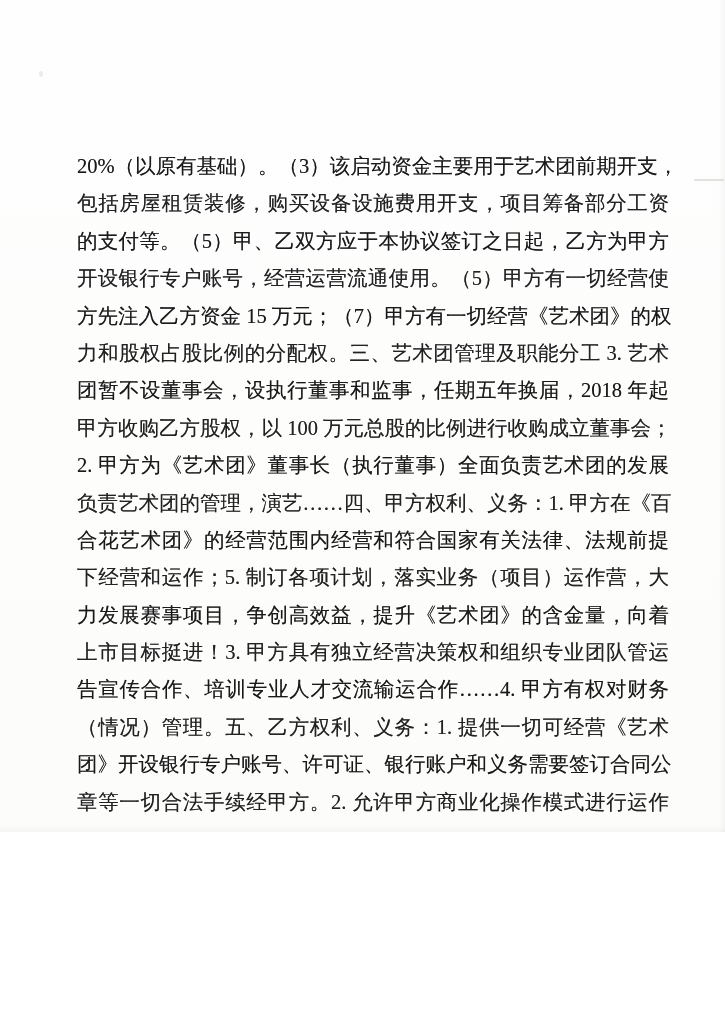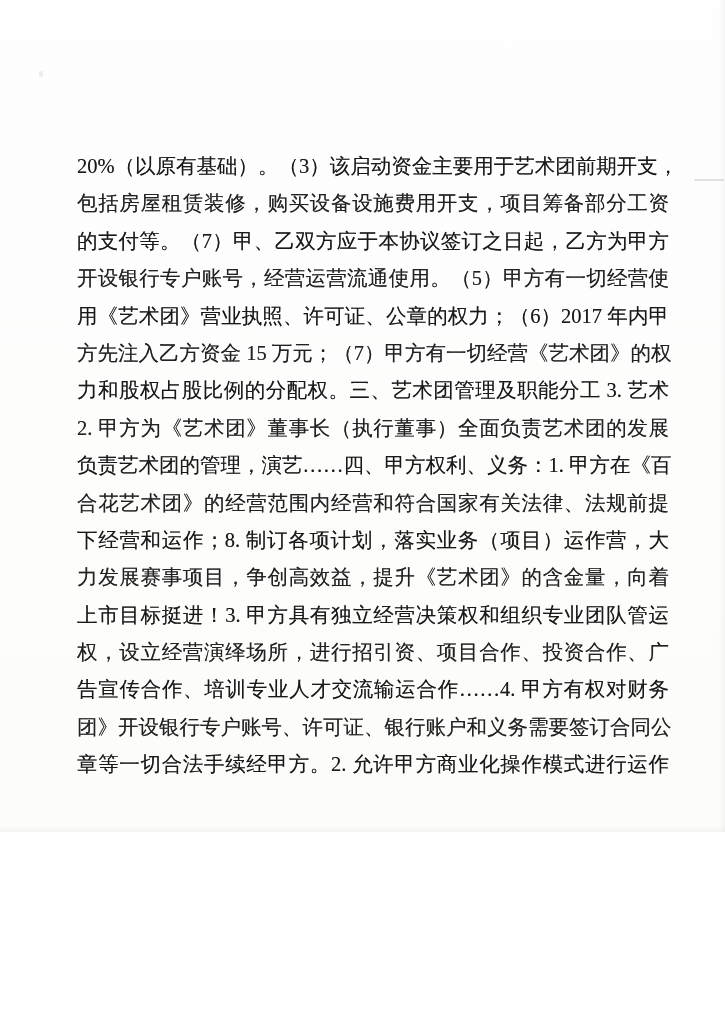--- a/index.html
+++ b/index.html
@@ -86,33 +86,34 @@
 <body>
 
 <div class="page">
 
   <div class="artifact-speck"></div>
   <div class="artifact-line"></div>
 
   <div class="text-block">
     <div class="text-line">20%（以原有基础）。（3）该启动资金主要用于艺术团前期开支，</div>
     <div class="text-line">包括房屋租赁装修，购买设备设施费用开支，项目筹备部分工资</div>
-    <div class="text-line">的支付等。（7）甲、乙双方应于本协议签订之日起，乙方为甲方</div>
+    <div class="text-line">的支付等。（5）甲、乙双方应于本协议签订之日起，乙方为甲方</div>
     <div class="text-line">开设银行专户账号，经营运营流通使用。（5）甲方有一切经营使</div>
-    <div class="text-line">用《艺术团》营业执照、许可证、公章的权力；（6）2017 年内甲</div>
     <div class="text-line">方先注入乙方资金 15 万元；（7）甲方有一切经营《艺术团》的权</div>
     <div class="text-line">力和股权占股比例的分配权。三、艺术团管理及职能分工 3. 艺术</div>
+    <div class="text-line">团暂不设董事会，设执行董事和监事，任期五年换届，2018 年起</div>
+    <div class="text-line">甲方收购乙方股权，以 100 万元总股的比例进行收购成立董事会；</div>
     <div class="text-line">2. 甲方为《艺术团》董事长（执行董事）全面负责艺术团的发展</div>
     <div class="text-line">负责艺术团的管理，演艺……四、甲方权利、义务：1. 甲方在《百</div>
     <div class="text-line">合花艺术团》的经营范围内经营和符合国家有关法律、法规前提</div>
-    <div class="text-line">下经营和运作；8. 制订各项计划，落实业务（项目）运作营，大</div>
+    <div class="text-line">下经营和运作；5. 制订各项计划，落实业务（项目）运作营，大</div>
     <div class="text-line">力发展赛事项目，争创高效益，提升《艺术团》的含金量，向着</div>
     <div class="text-line">上市目标挺进！3. 甲方具有独立经营决策权和组织专业团队管运</div>
-    <div class="text-line">权，设立经营演绎场所，进行招引资、项目合作、投资合作、广</div>
     <div class="text-line">告宣传合作、培训专业人才交流输运合作……4. 甲方有权对财务</div>
+    <div class="text-line">（情况）管理。五、乙方权利、义务：1. 提供一切可经营《艺术</div>
     <div class="text-line">团》开设银行专户账号、许可证、银行账户和义务需要签订合同公</div>
     <div class="text-line">章等一切合法手续经甲方。2. 允许甲方商业化操作模式进行运作</div>
   </div>
 
   <div class="page-number">- 3 -</div>
 
   <div class="edge-shade-right"></div>
   <div class="edge-shade-bottom"></div>
 </div>
 

